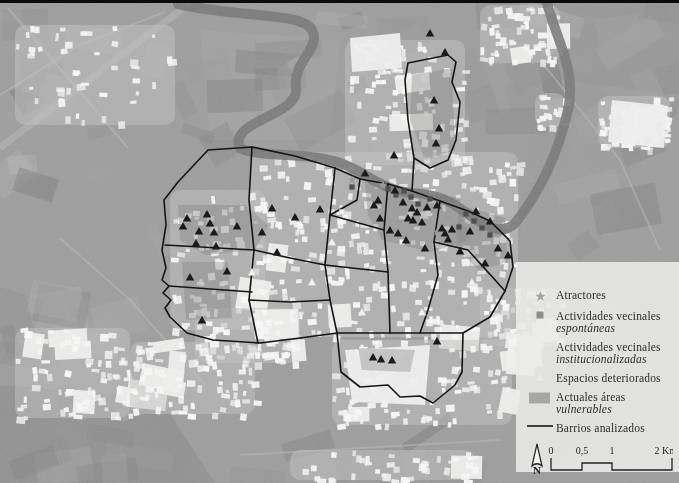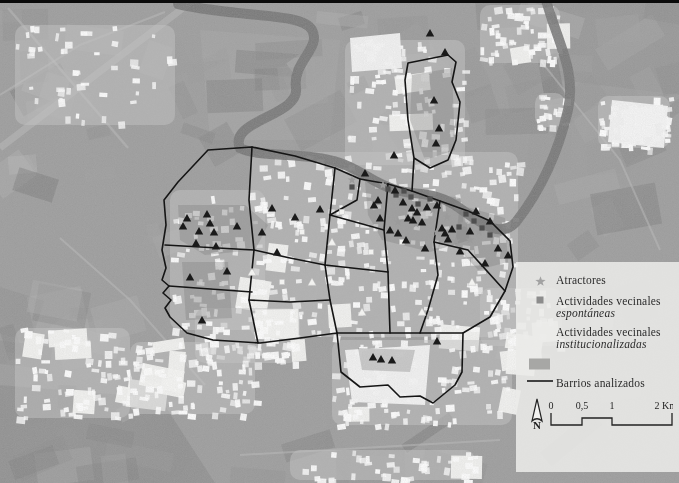--- a/index.html
+++ b/index.html
@@ -4,21 +4,21 @@
 <style>
   html,body{margin:0;padding:0;background:#444;}
   .stage{
     position:relative;width:679px;height:483px;overflow:hidden;
     background:#9c9c9c;font-family:"Liberation Serif","DejaVu Serif",serif;
   }
   .stage svg.map{position:absolute;left:0;top:0;}
   
   .legend{
     position:absolute;left:516px;top:262px;width:163px;height:210px;
-    box-sizing:border-box;padding:12px 6px 4px 8px;
+    box-sizing:border-box;padding:27px 6px 4px 8px;
     background:rgba(234,234,232,0.88);
     color:#2b2b2b;
   }
   .lrow{display:flex;align-items:flex-start;margin-bottom:7px;}
   .lsym{width:32px;min-width:32px;display:flex;justify-content:center;margin-top:1px;}
   .ltxt{font-size:11.5px;line-height:12px;letter-spacing:0.2px;}
   .ltxt .l2:empty{display:none;}
   .ltxt .l2{display:block;font-style:italic;}
   .scale-row{display:flex;align-items:flex-end;margin-top:4px;padding-left:1px;}
   .scale-row svg{display:block;}
@@ -1345,26 +1345,39 @@
         <svg width="8" height="8">
             <rect x="0.5" y="0.5" width="7" height="7" fill="#ebebe9"></rect>
           </svg>
       </span>
       <span class="ltxt">
         <span>Actividades vecinales</span><span class="l2">institucionalizadas</span>
       </span>
     </div>
 
 
+    <div class="lrow">
+      <span class="lsym">
+        <svg width="10" height="9" viewBox="-5 -4.5 10 9">
+            <path d="M0,-3.6 L3.8,3.2 L-3.8,3.2 Z" fill="#ebebe9"></path>
+          </svg>
+      </span>
+      <span class="ltxt">
+        <span>Espacios deteriorados</span>
+      </span>
+    </div>
 
     <div class="lrow">
       <span class="lsym">
         <svg width="22" height="12">
             <rect x="0" y="0.5" width="21" height="11" fill="#a7a7a5"></rect>
           </svg>
+      </span>
+      <span class="ltxt">
+        <span>Actuales áreas</span><span class="l2">vulnerables</span>
       </span>
     </div>
 
     <div class="lrow">
       <span class="lsym">
         <svg width="26" height="6">
             <line x1="0" y1="3" x2="26" y2="3" stroke="#1a1a1a" stroke-width="1.6"></line>
           </svg>
       </span>
       <span class="ltxt">

